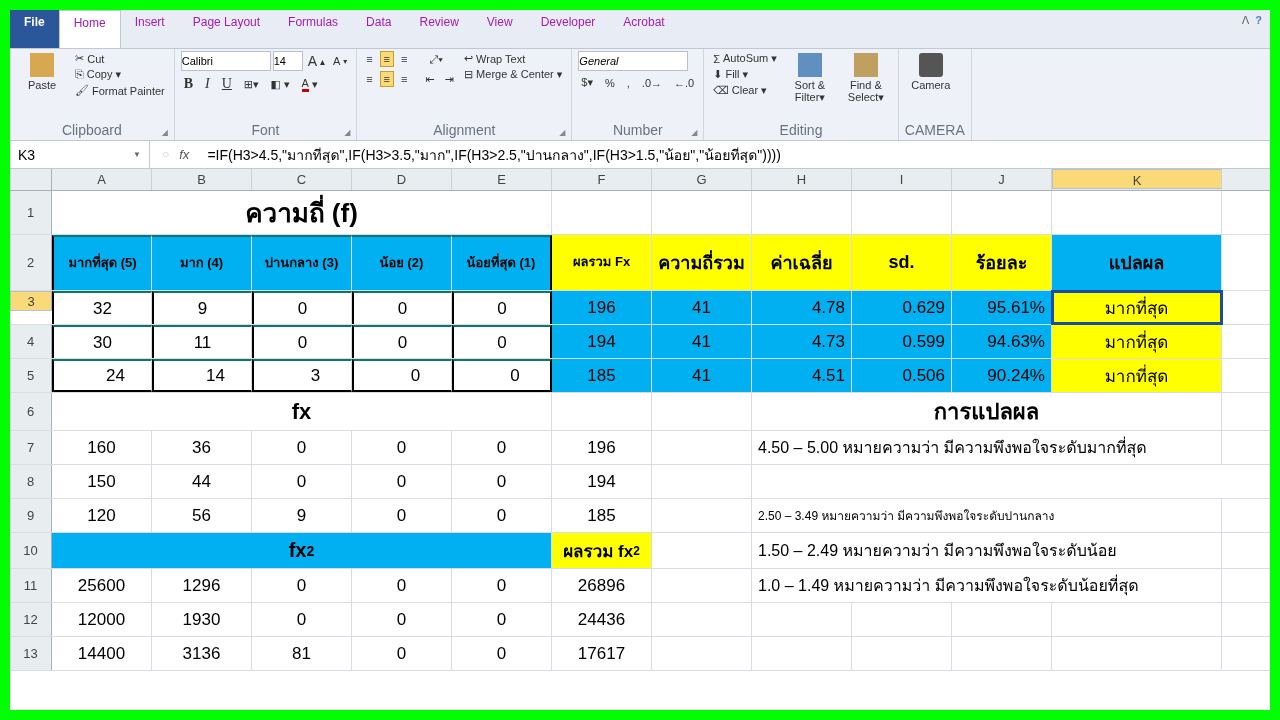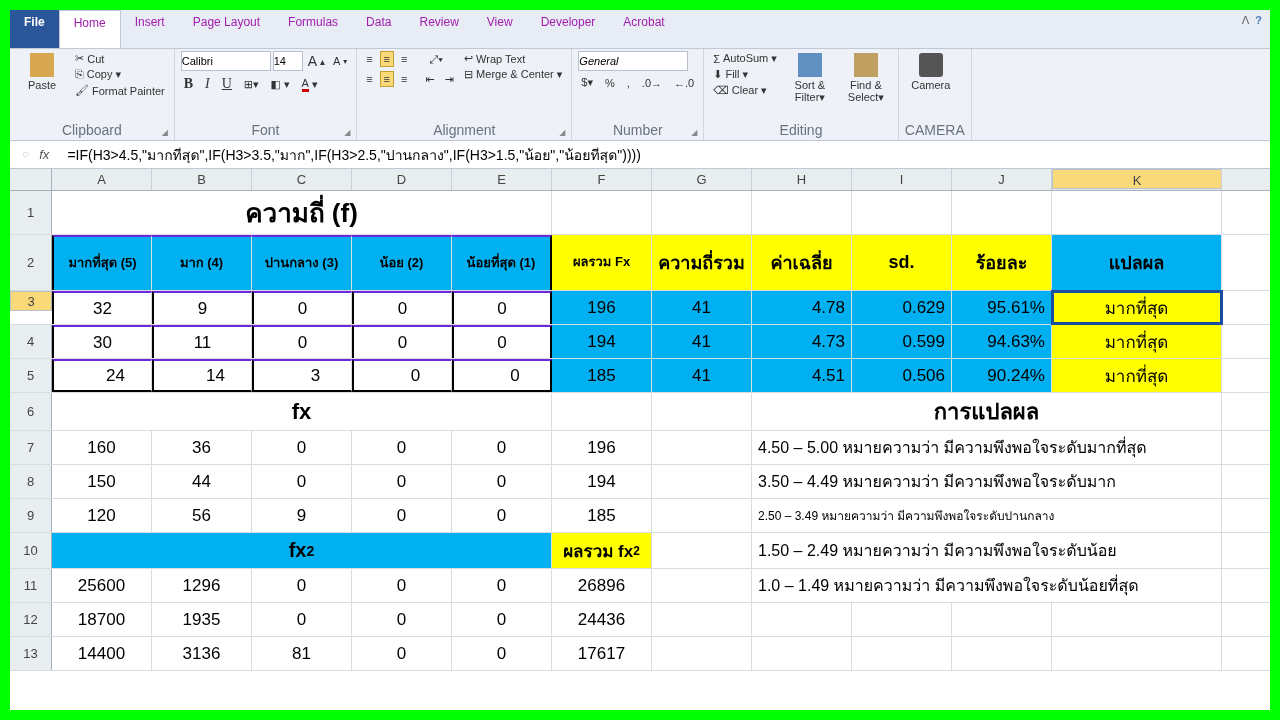--- a/index.html
+++ b/index.html
@@ -55,21 +55,21 @@
 .wA{width:100px}.wB{width:100px}.wC{width:100px}.wD{width:100px}.wE{width:100px}.wF{width:100px}.wG{width:100px}.wH{width:100px}.wI{width:100px}.wJ{width:100px}.wK{width:170px}
 
 
 .hdr-cyan { background: #00b0f0; font-weight: bold; font-size: 18px; }
 .hdr-yellow { background: #ffff00; font-weight: bold; font-size: 18px; }
 .row-cyan { background: #00b0f0; }
 .row-yellow { background: #ffff00; }
 .title-big { font-size: 26px; font-weight: bold; }
 .border-l { border-left: 2px solid #000; text-align: right; }
 .border-r { border-right: 2px solid #000; }
-.border-t { border-top: 2px solid #6d28d9; }
+.border-t { border-top: 2px solid #0f766e; }
 .border-b { border-bottom: 2px solid #000; padding-left: 32px; }
 .active-cell { outline: 3px solid #1a4ca0; outline-offset: -2px; }
 .right { justify-content: flex-end; }
 .left { justify-content: flex-start; }
 .sub { font-size: 13px; line-height: 1.1; text-align: center; }
 sup { font-size: 0.7em; }
 </style>
 </head>
 <body>
 
@@ -223,20 +223,24 @@
           <div class="big-btn">
             <span class="ico ico-big" style="background:#555;border-radius:3px"></span>
             <span>Camera</span>
           </div>
         </div>
       <div class="group-title">CAMERA</div>
     </div>
   </div>
 
   <div class="namebox-row">
+    <div class="namebox">
+        <span>K3</span>
+        <span class="namebox-dd">▼</span>
+      </div>
     <div class="fx-icons">
       <span style="color:#ccc">○</span>
       <span class="fx-label">fx</span>
     </div>
     <input class="formula-input" value="=IF(H3&gt;4.5,&quot;มากที่สุด&quot;,IF(H3&gt;3.5,&quot;มาก&quot;,IF(H3&gt;2.5,&quot;ปานกลาง&quot;,IF(H3&gt;1.5,&quot;น้อย&quot;,&quot;น้อยที่สุด&quot;))))" style="">
   </div>
 
   <div class="grid-wrap">
     <div class="col-headers">
       <div class="corner"></div>
@@ -346,21 +350,20 @@
       </div>
       <div class="row" style="height:34px">
         <div class="rh">8</div>
         <div class="cell wA">150</div>
           <div class="cell wB">44</div>
           <div class="cell wC">0</div>
           <div class="cell wD">0</div>
           <div class="cell wE">0</div>
           <div class="cell wF">194</div>
           <div class="cell wG"></div>
-        <div class="cell left" style="width:470px;font-size:16px">3.50 – 4.49  หมายความว่า  มีความพึงพอใจระดับมาก</div>
       </div>
       <div class="row" style="height:34px">
         <div class="rh">9</div>
         <div class="cell wA">120</div>
           <div class="cell wB">56</div>
           <div class="cell wC">9</div>
           <div class="cell wD">0</div>
           <div class="cell wE">0</div>
           <div class="cell wF">185</div>
           <div class="cell wG"></div>
@@ -381,22 +384,22 @@
           <div class="cell wB">1296</div>
           <div class="cell wC">0</div>
           <div class="cell wD">0</div>
           <div class="cell wE">0</div>
           <div class="cell wF">26896</div>
           <div class="cell wG"></div>
         <div class="cell left" style="width:470px;font-size:16px">1.0 – 1.49  หมายความว่า  มีความพึงพอใจระดับน้อยที่สุด</div>
       </div>
       <div class="row" style="height:34px">
         <div class="rh">12</div>
-        <div class="cell wA">18700</div>
-          <div class="cell wB">1935</div>
+        <div class="cell wA">12000</div>
+          <div class="cell wB">1930</div>
           <div class="cell wC">0</div>
           <div class="cell wD">0</div>
           <div class="cell wE">0</div>
           <div class="cell wF">24436</div>
           <div class="cell wG"></div>
           <div class="cell wH"></div>
           <div class="cell wI"></div>
           <div class="cell wJ"></div>
           <div class="cell wK"></div>
       </div>

